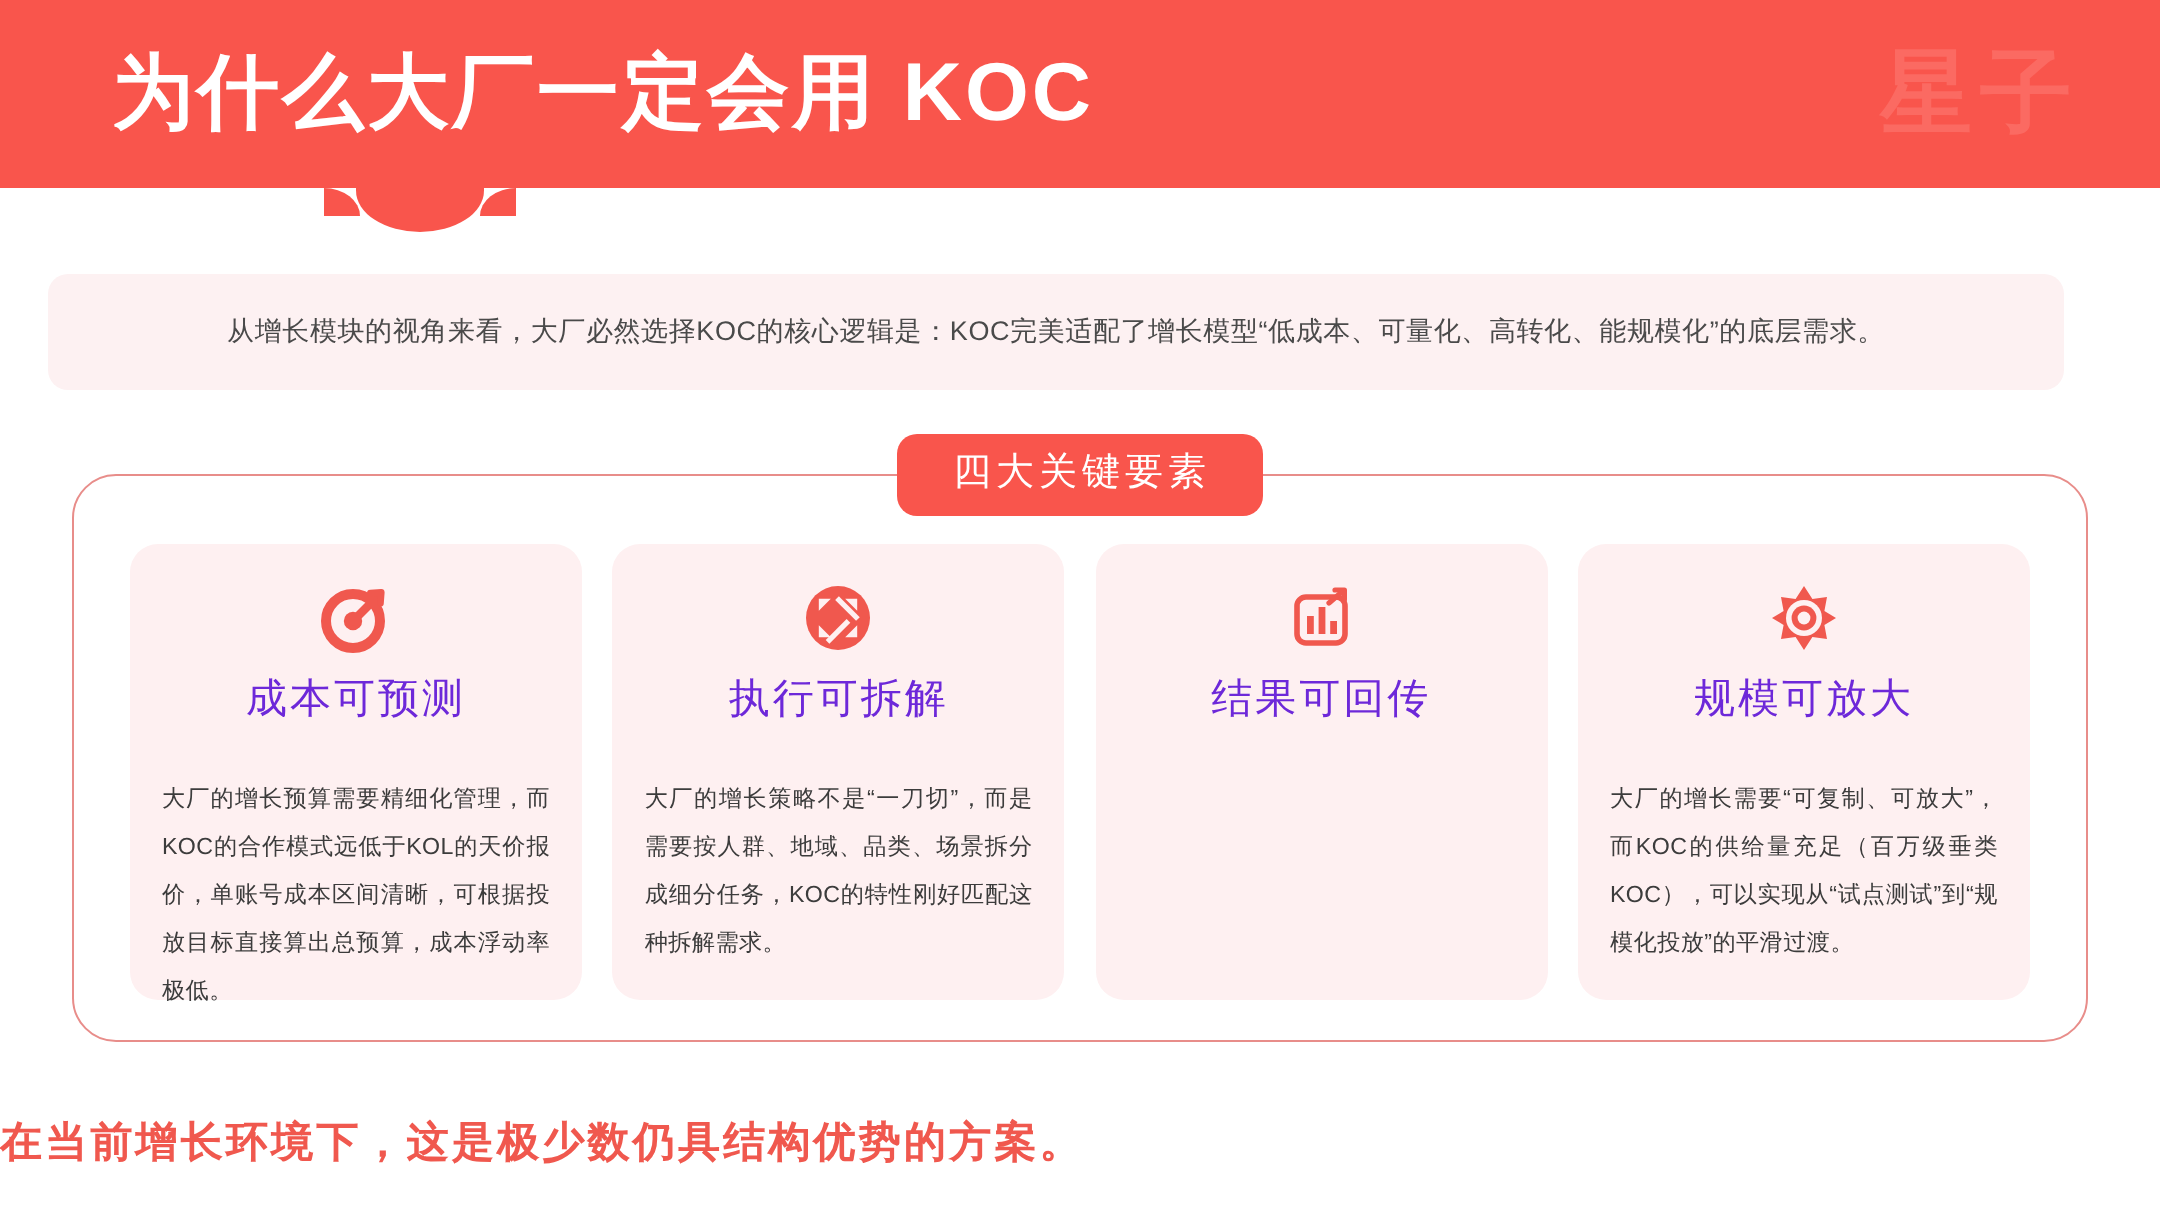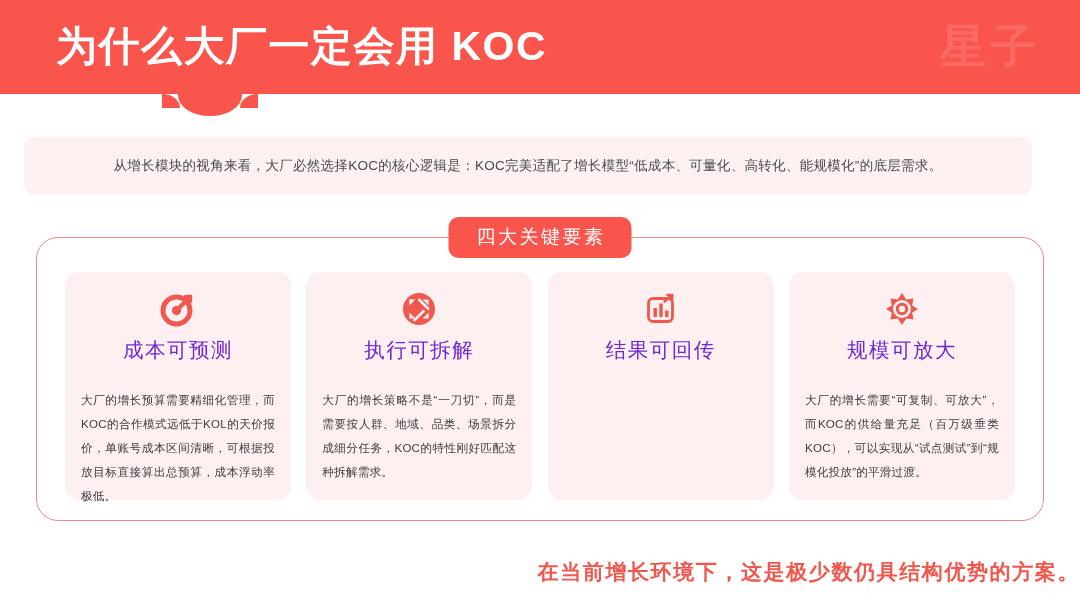--- a/index.html
+++ b/index.html
@@ -167,21 +167,21 @@
     text-align-last: left;
     width: 100%;
   }
 
   
   .footer {
     position: absolute;
     left: 0;
     top: 558px;
     width: 1080px;
-    text-align: right;
+    text-align: left;
   }
   .footer-text {
     font-size: 21px;
     font-weight: bold;
     color: #F0584E;
     letter-spacing: 1.6px;
     line-height: 28px;
   }
 </style>
 </head>

